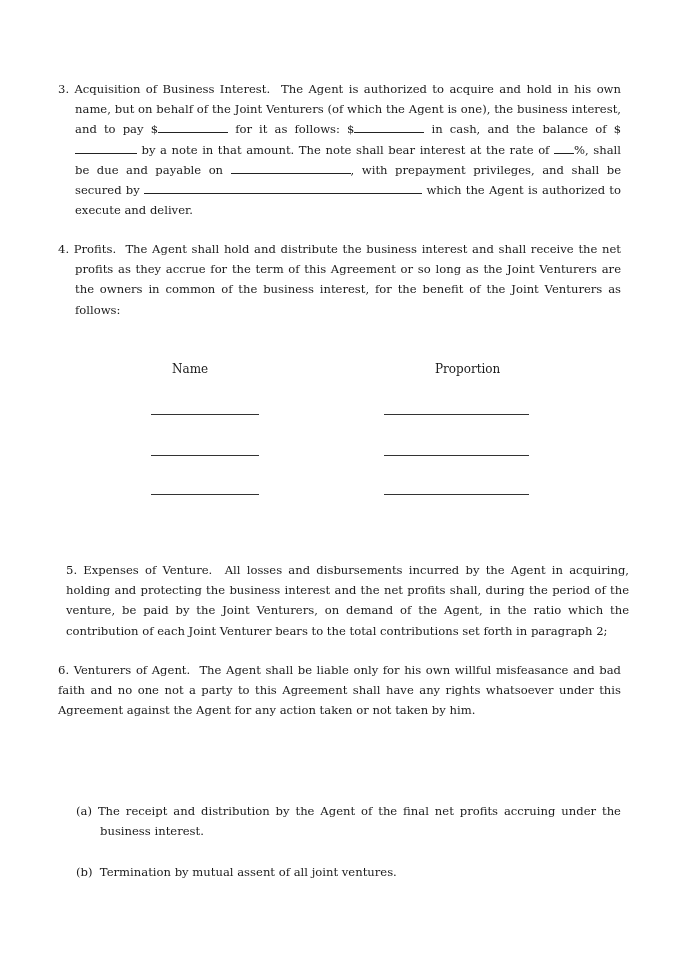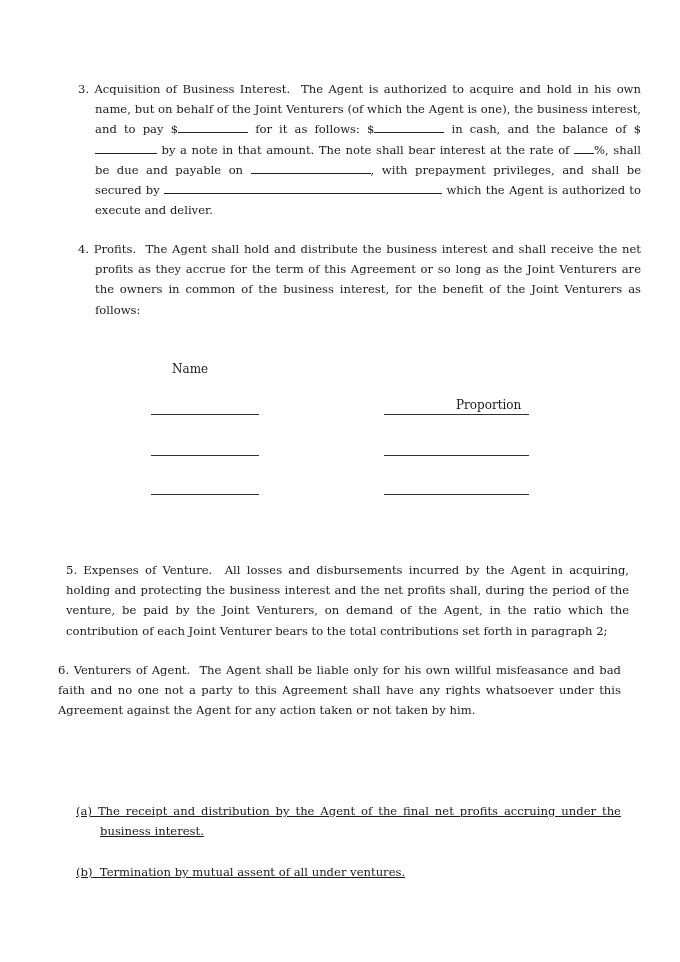--- a/index.html
+++ b/index.html
@@ -7,39 +7,38 @@
     width: 680px; height: 962px; position: relative; overflow: hidden;
     font-family: "DejaVu Serif", "Liberation Serif", serif;
     color: #1a1a1a;
     font-size: 11.6px;
   }
   .page { position: absolute; left: 0; top: 0; width: 680px; height: 962px; }
   .para {
     position: absolute; left: 58px; width: 563px;
     line-height: 20.2px; text-align: justify; text-align-last: left;
   }
-  .para.hang { padding-left: 17px; text-indent: -17px; width: 546px; margin-left: 20px; }
+  .para.hang { padding-left: 17px; text-indent: -17px; width: 546px; }
   .blank { display: inline-block; border-bottom: 1px solid #222; height: 12px; vertical-align: baseline; }
   .b-pay { width: 70px; }
   .b-cash { width: 70px; }
   .b-bal { width: 62px; }
   .b-rate { width: 20px; }
   .b-due { width: 120px; }
   .b-sec { width: 278px; }
   .tbl-head { position: absolute; top: 362px; font-size: 12px; }
   .col-name { left: 172px; }
-  .col-prop { left: 456px; margin-top: 36px; }
+  .col-prop { left: 435px; }
   .line { position: absolute; height: 0; border-top: 1px solid #333; }
   .ln-name { left: 151px; width: 108px; }
   .ln-prop { left: 384px; width: 145px; }
   .sub {
     position: absolute; left: 76px; width: 545px; line-height: 20.2px;
     padding-left: 24px; text-indent: -24px; text-align: justify; text-align-last: left;
     box-sizing: border-box;
-    text-decoration: underline;
   }
 </style>
 </head>
 <body>
 
 <div class="page">
 
   <div class="para hang" style="top:79px;">
     <span>3.</span>
     <span>Acquisition of Business Interest.</span>&nbsp;
@@ -82,16 +81,16 @@
   </div>
 
 
   <div class="sub" style="top:801px;">
     <span>(a)</span>
     <span>The receipt and distribution by the Agent of the final net profits accruing under the business interest.</span>
   </div>
 
   <div class="sub" style="top:862px;">
     <span>(b)</span>&nbsp;
-    <span>Termination by mutual assent of all under ventures.</span>
+    <span>Termination by mutual assent of all joint ventures.</span>
   </div>
 
 </div>
 
 </body></html>

